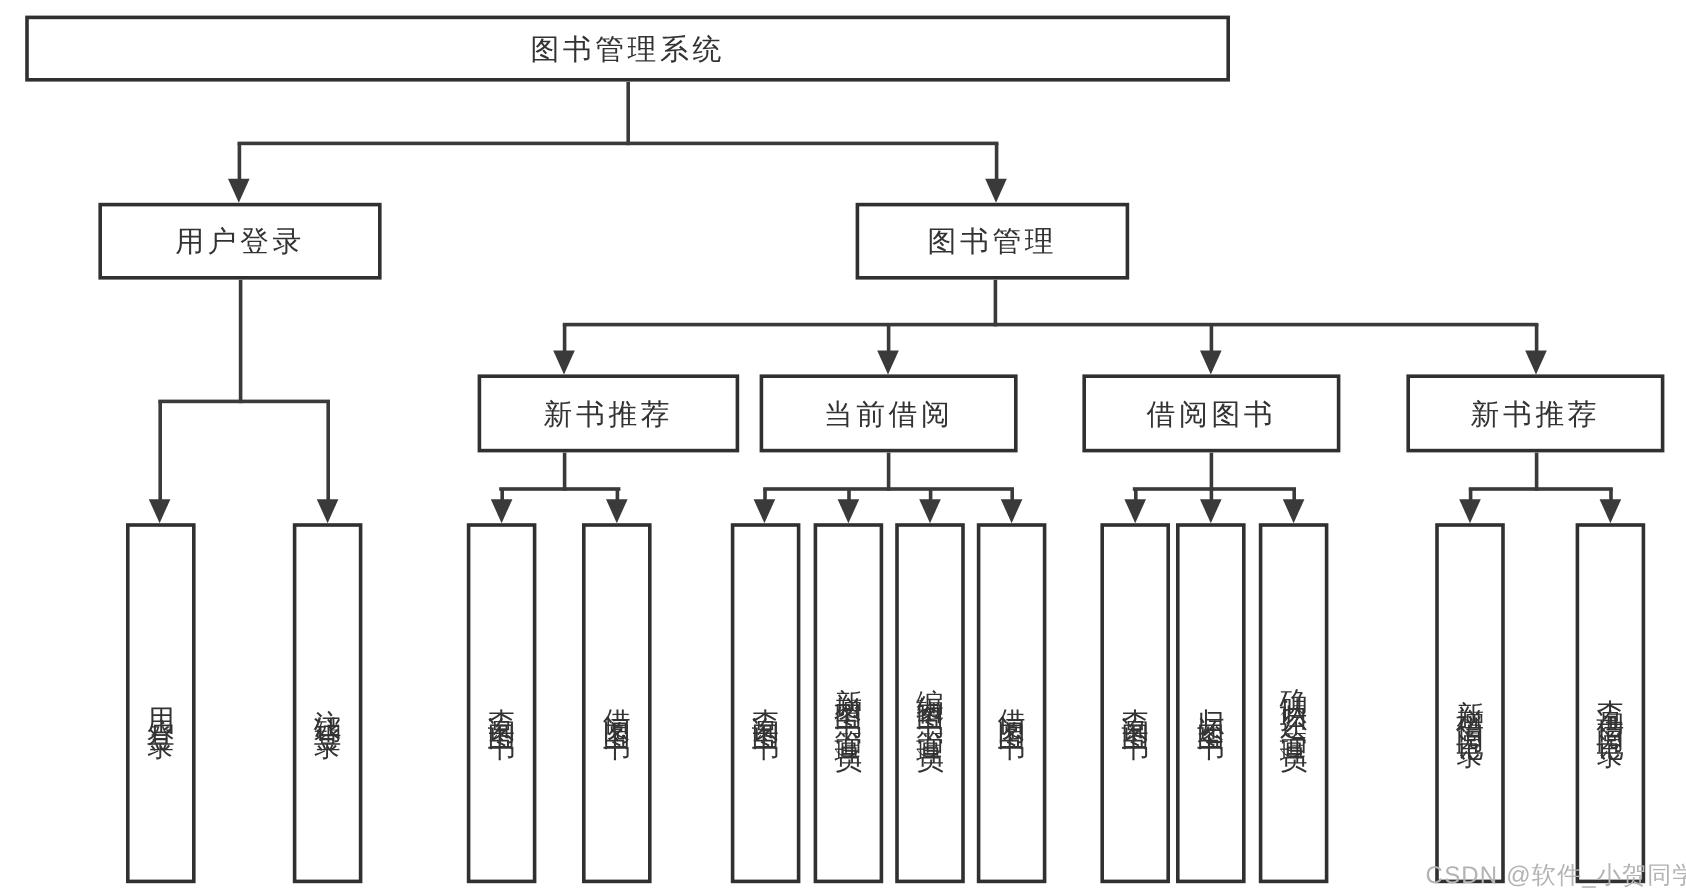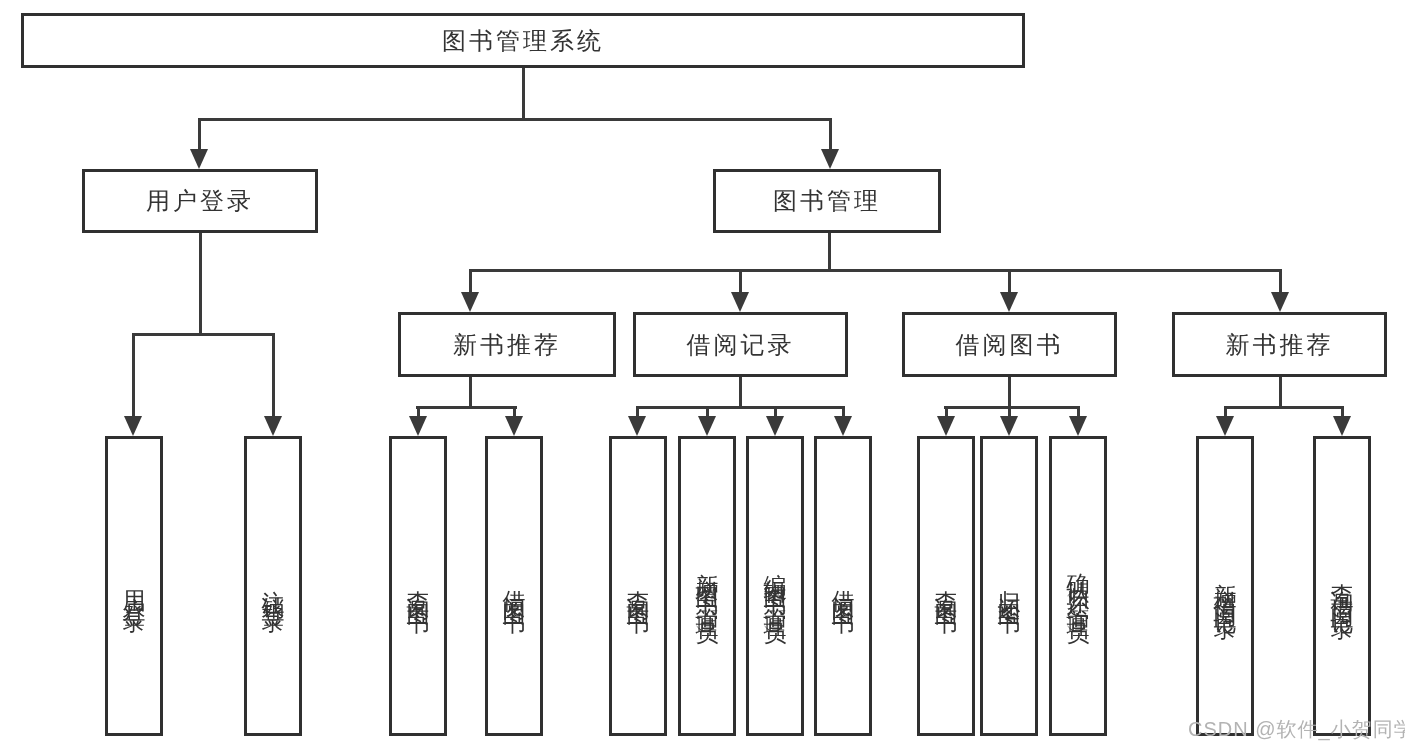--- a/index.html
+++ b/index.html
@@ -126,21 +126,21 @@
     <div class="hbox" style="left: 82px; top: 169px; width: 236px; height: 64px;">
       <span>用户登录</span>
     </div>
     <div class="hbox" style="left: 713px; top: 169px; width: 228px; height: 64px;">
       <span>图书管理</span>
     </div>
     <div class="hbox" style="left: 362px; top: 312px; width: 218px; height: 65px; margin-left: 36px;">
       <span>新书推荐</span>
     </div>
     <div class="hbox" style="left: 633px; top: 312px; width: 215px; height: 65px;">
-      <span>借阅记录</span>
+      <span>当前借阅</span>
     </div>
     <div class="hbox" style="left: 902px; top: 312px; width: 215px; height: 65px;">
       <span>借阅图书</span>
     </div>
     <div class="hbox" style="left: 1172px; top: 312px; width: 215px; height: 65px;">
       <span>新书推荐</span>
     </div>
     <div class="vbox" style="left: 105px; top: 436px; width: 58px; height: 300px;">
       <span>用户登录</span>
     </div>

